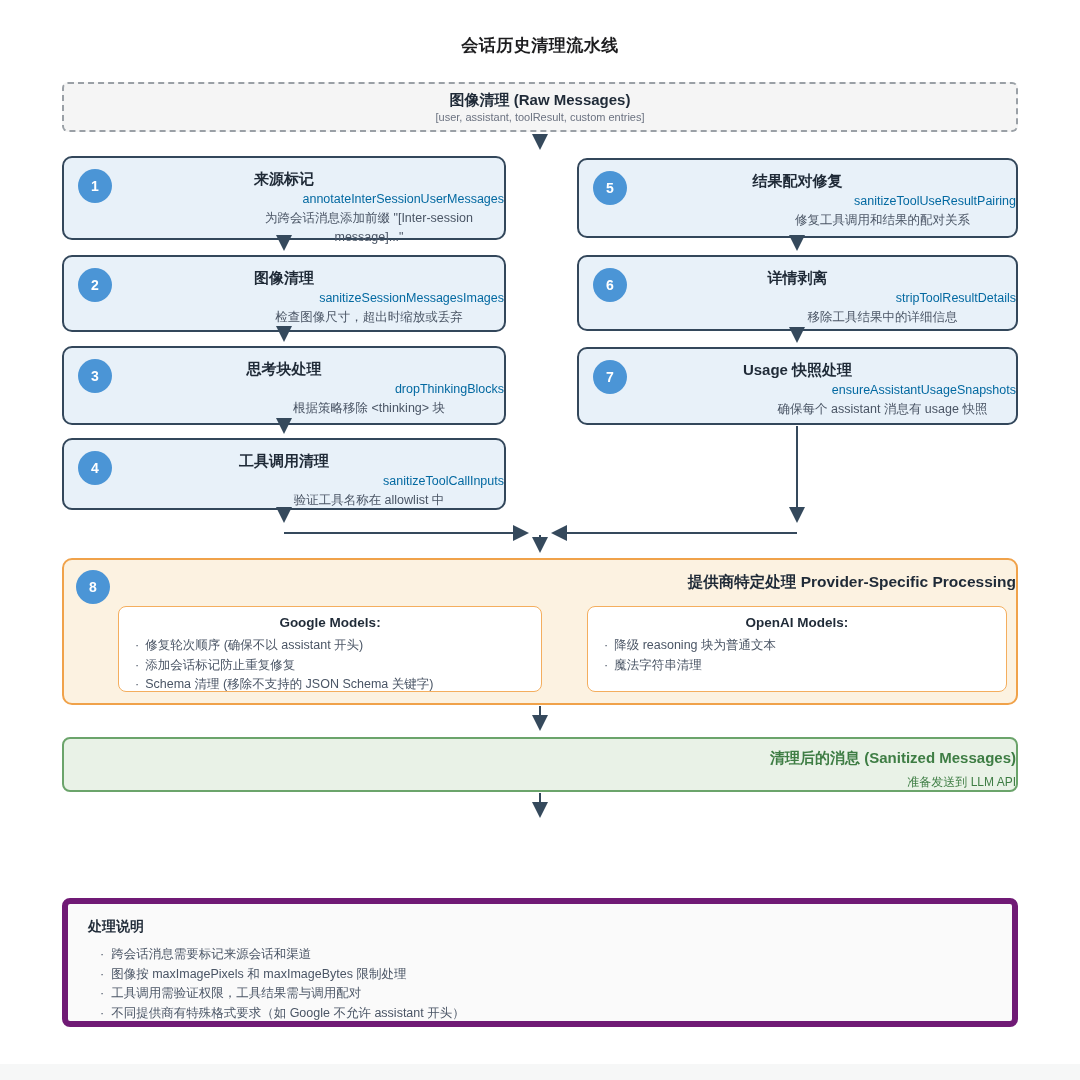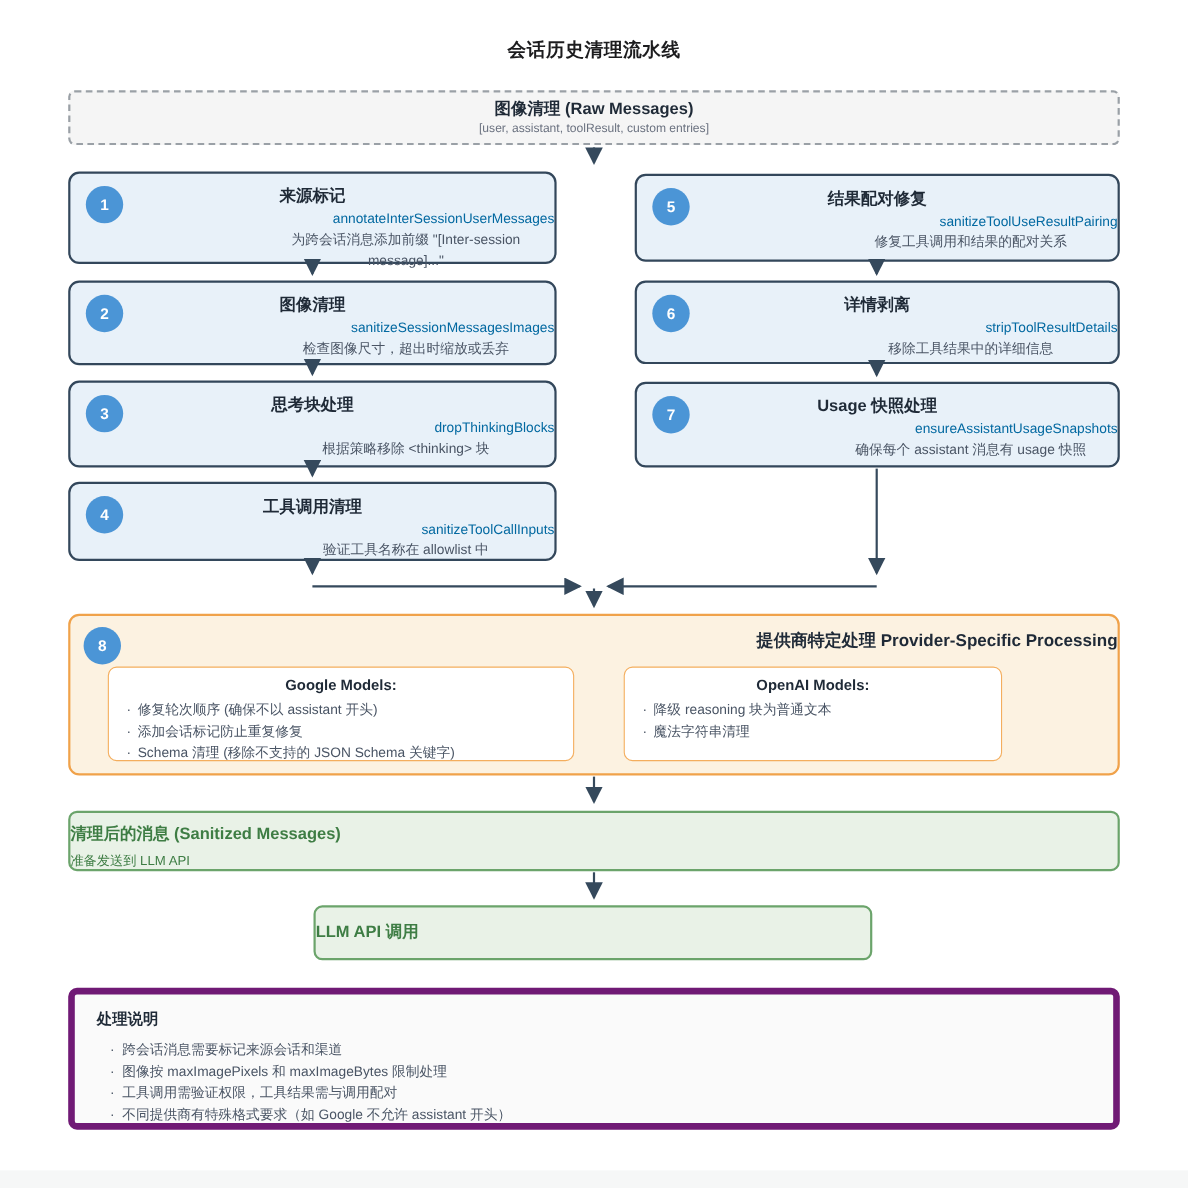--- a/index.html
+++ b/index.html
@@ -18,28 +18,28 @@
   .badge{position:absolute;left:14px;top:11px;width:34px;height:34px;border-radius:50%;
     background:#4b95d6;color:#ffffff;font-size:14px;font-weight:bold;line-height:34px;text-align:center;}
   .step-title{font-size:15px;font-weight:bold;color:#1f2a37;line-height:23px;}
   .step-fn{font-size:12.5px;color:#0369a1;line-height:19px;text-align:right;}
   .step-desc{font-size:12.5px;color:#4a5565;line-height:19px;padding-left:170px;}
   
   .provider-box{position:absolute;left:62px;top:558px;width:956px;height:147px;box-sizing:border-box;
     background:#fcf2e1;border:2px solid #f0a24a;border-radius:10px;}
   .provider-title{text-align:right;font-size:15.5px;font-weight:bold;color:#1f2a37;margin-top:12px;}
   .inner-box{position:absolute;top:46px;height:86px;box-sizing:border-box;background:#ffffff;
-    border:1.5px solid #f4ae5e;border-radius:8px;}
+    border:1.5px solid #f4ae5e;border-radius:8px;margin-left:20px;}
   .inner-title{text-align:center;font-size:13.5px;font-weight:bold;color:#1f2a37;margin-top:8px;}
   .inner-list{margin:6px 0 0 0;padding:0 0 0 16px;list-style:none;}
   .inner-list li{font-size:12.5px;color:#4a5565;line-height:19.5px;}
   .inner-list li::before{content:"·";margin-right:6px;color:#4a5565;}
   
   .green-box{position:absolute;background:#e9f2e7;border:2px solid #6ba46b;border-radius:8px;
-    box-sizing:border-box;text-align:left;}
+    box-sizing:border-box;text-align:right;}
   .green-title{font-size:15px;font-weight:bold;color:#3e7d44;}
   .green-sub{font-size:12px;color:#3e7d44;margin-top:6px;}
   
   .notes-box{position:absolute;left:62px;top:898px;width:956px;height:129px;box-sizing:border-box;
     background:#fafafa;border:6px solid #701a75;border-radius:8px;padding:14px 20px;}
   .notes-title{font-size:14px;font-weight:bold;color:#1f2a37;}
   .notes-list{margin:9px 0 0 0;padding:0 0 0 12px;list-style:none;}
   .notes-list li{font-size:12.5px;color:#4a5565;line-height:19.5px;}
   .notes-list li::before{content:"·";margin-right:7px;color:#4a5565;}
   .footer-strip{position:absolute;left:0;bottom:0;width:1080px;height:16px;background:#f6f7f7;}
@@ -105,37 +105,34 @@
     <div class="badge" style="left:12px;top:10px;">8</div>
     <div class="provider-title">提供商特定处理 Provider-Specific Processing</div>
     <div class="inner-box" style="left:34px;width:424px;">
       <div class="inner-title">Google Models:</div>
       <ul class="inner-list">
         <li>修复轮次顺序 (确保不以 assistant 开头)</li>
         <li>添加会话标记防止重复修复</li>
         <li>Schema 清理 (移除不支持的 JSON Schema 关键字)</li>
       </ul>
     </div>
-    <div class="inner-box" style="left:503px;width:344px;">
+    <div class="inner-box" style="left:503px;width:420px;">
       <div class="inner-title">OpenAI Models:</div>
       <ul class="inner-list">
         <li>降级 reasoning 块为普通文本</li>
         <li>魔法字符串清理</li>
       </ul>
     </div>
   </div>
 
   <div class="green-box" style="left:62px;top:737px;width:956px;height:55px;padding-top:10px;">
     <div class="green-title">清理后的消息 (Sanitized Messages)</div>
     <div class="green-sub">准备发送到 LLM API</div>
   </div>
 
-  <div class="green-box" style="left:285px;top:823px;width:508px;height:50px;line-height:46px;">
-    <span class="green-title">LLM API 调用</span>
-  </div>
 
   <div class="notes-box">
     <div class="notes-title">处理说明</div>
     <ul class="notes-list">
       <li>跨会话消息需要标记来源会话和渠道</li>
       <li>图像按 maxImagePixels 和 maxImageBytes 限制处理</li>
       <li>工具调用需验证权限，工具结果需与调用配对</li>
       <li>不同提供商有特殊格式要求（如 Google 不允许 assistant 开头）</li>
     </ul>
   </div>

